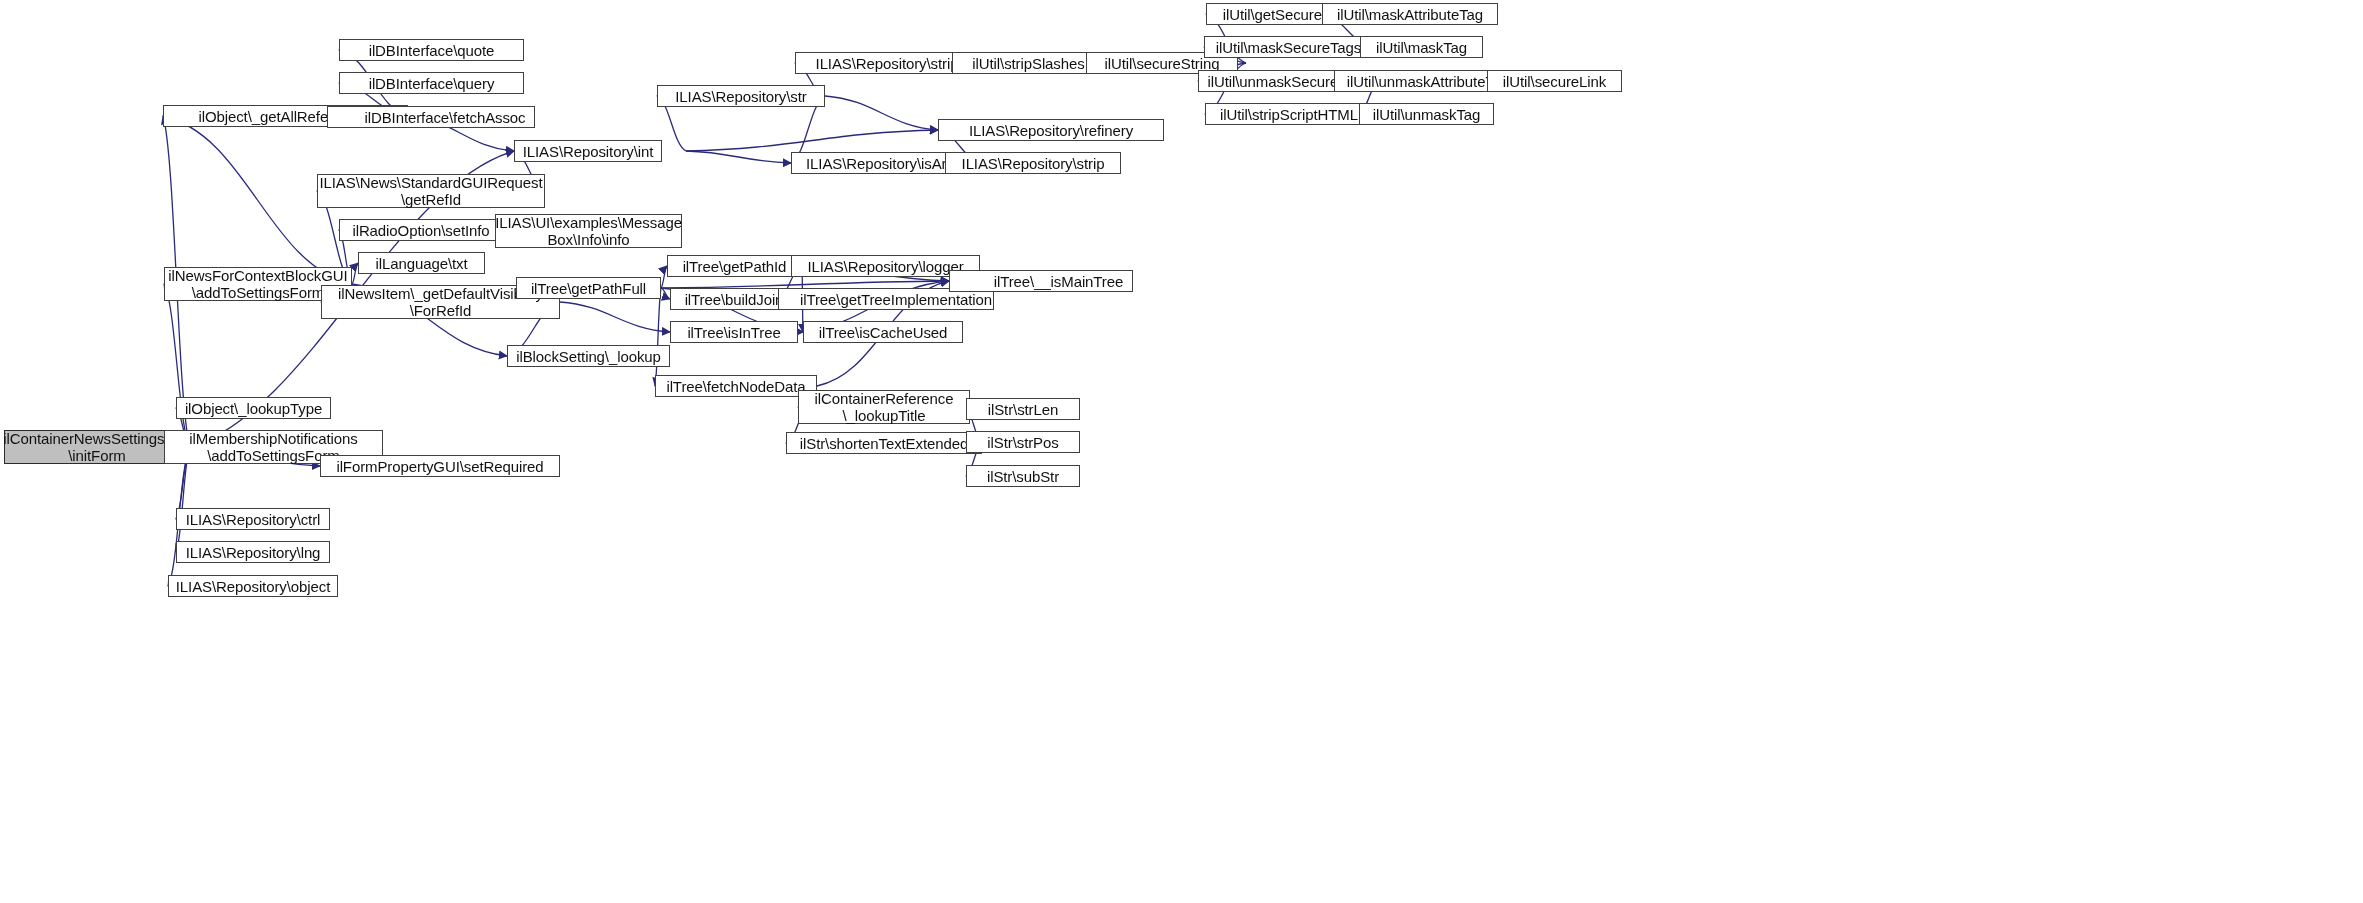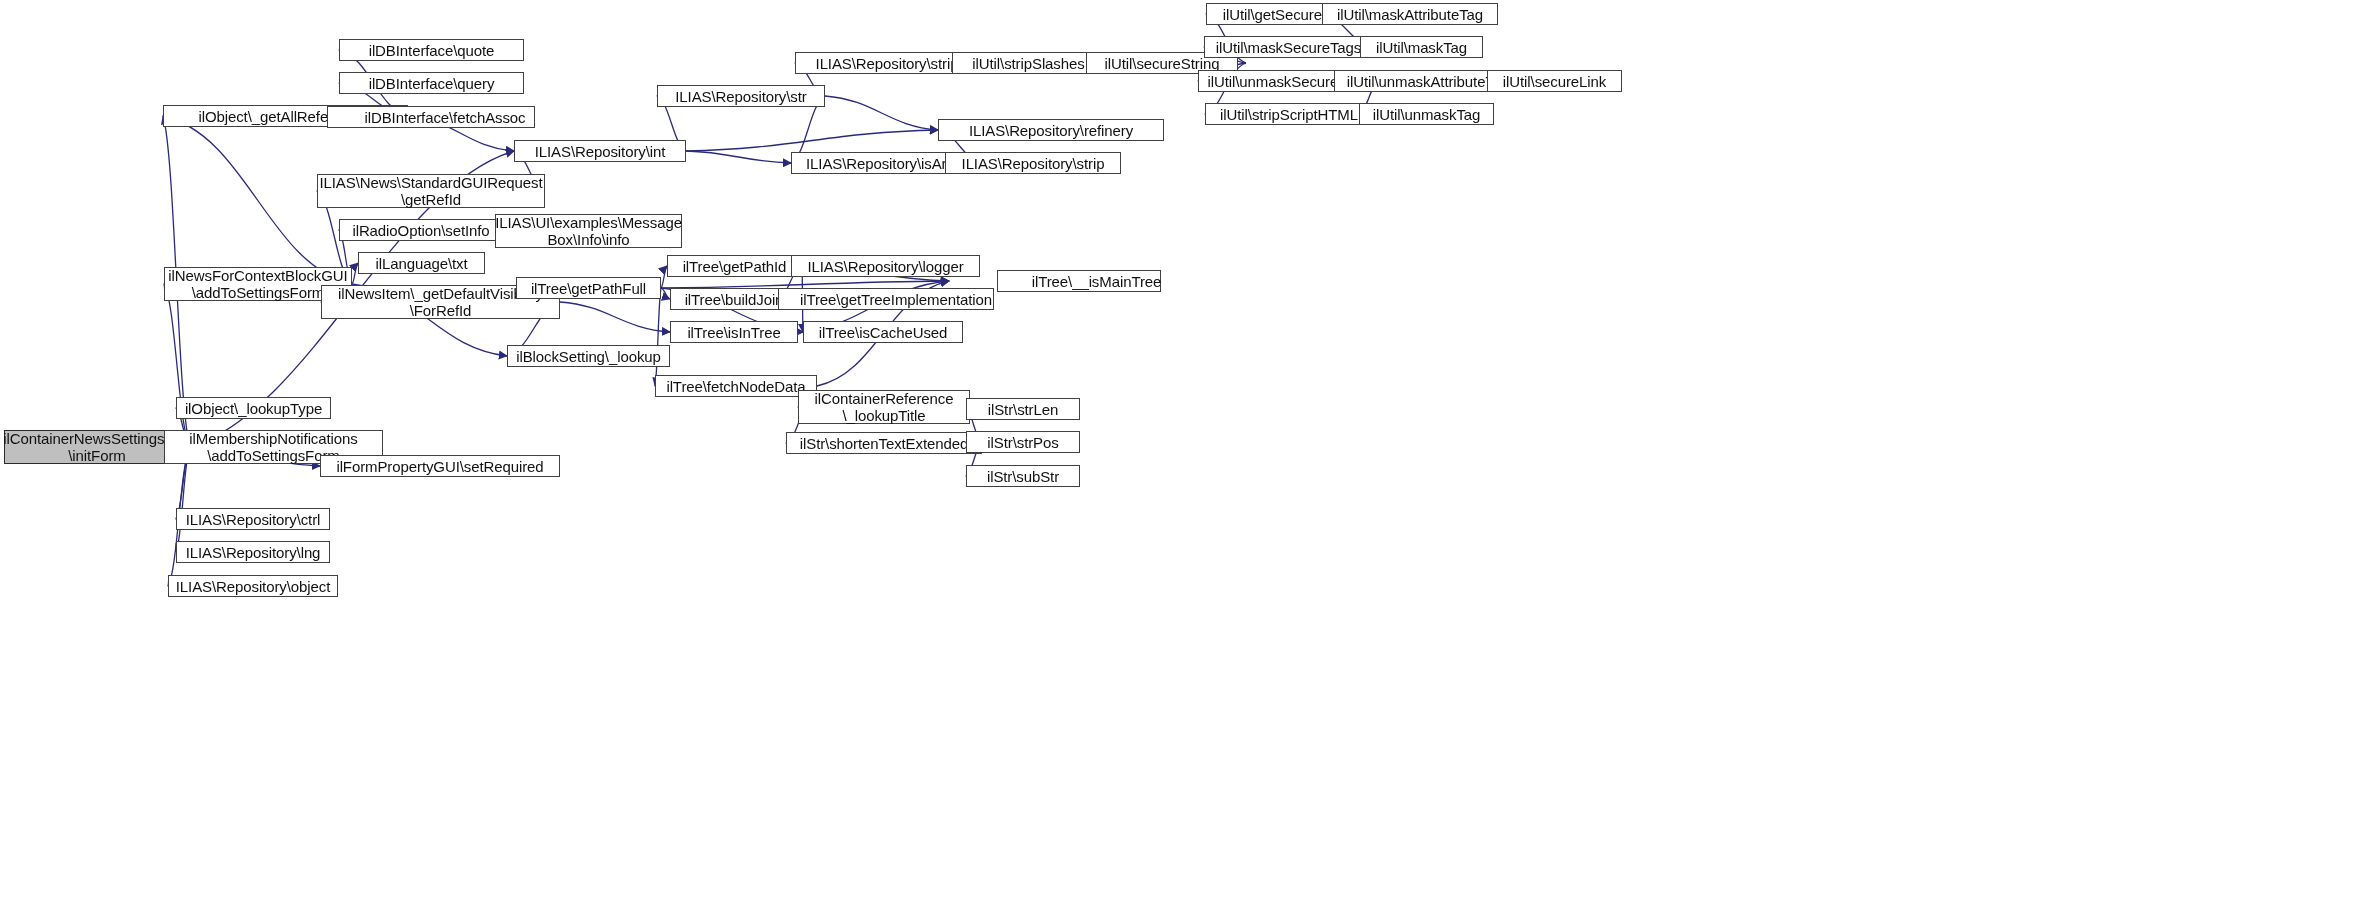--- a/index.html
+++ b/index.html
@@ -133,42 +133,42 @@
       <div class="node" style="left: 339px; top: 39px; width: 185px; height: 22px;">ilDBInterface\quote</div>
       <div class="node" style="left: 339px; top: 72px; width: 185px; height: 22px;">ilDBInterface\query</div>
       <div class="node" style="left: 327px; top: 106px; width: 208px; height: 22px; padding-left: 28px;">ilDBInterface\fetchAssoc</div>
       <div class="node" style="left: 317px; top: 174px; width: 228px; height: 34px;">ILIAS\News\StandardGUIRequest
 \getRefId</div>
       <div class="node" style="left: 339px; top: 219px; width: 164px; height: 22px;">ilRadioOption\setInfo</div>
       <div class="node" style="left: 358px; top: 252px; width: 127px; height: 22px;">ilLanguage\txt</div>
       <div class="node" style="left: 321px; top: 285px; width: 239px; height: 34px;">ilNewsItem\_getDefaultVisibility
 \ForRefId</div>
       <div class="node" style="left: 320px; top: 455px; width: 240px; height: 22px;">ilFormPropertyGUI\setRequired</div>
-      <div class="node" style="left: 514px; top: 140px; width: 172px; height: 22px;">ILIAS\Repository\int</div>
+      <div class="node" style="left: 514px; top: 140px; width: 148px; height: 22px;">ILIAS\Repository\int</div>
       <div class="node" style="left: 495px; top: 214px; width: 187px; height: 34px;">ILIAS\UI\examples\Message
 Box\Info\info</div>
       <div class="node" style="left: 516px; top: 277px; width: 145px; height: 22px;">ilTree\getPathFull</div>
       <div class="node" style="left: 507px; top: 345px; width: 163px; height: 22px;">ilBlockSetting\_lookup</div>
       <div class="node" style="left: 657px; top: 85px; width: 168px; height: 22px;">ILIAS\Repository\str</div>
       <div class="node" style="left: 667px; top: 255px; width: 135px; height: 22px;">ilTree\getPathId</div>
       <div class="node" style="left: 670px; top: 288px; width: 128px; height: 22px;">ilTree\buildJoin</div>
       <div class="node" style="left: 670px; top: 321px; width: 128px; height: 22px;">ilTree\isInTree</div>
       <div class="node" style="left: 655px; top: 375px; width: 162px; height: 22px;">ilTree\fetchNodeData</div>
       <div class="node" style="left: 795px; top: 52px; width: 184px; height: 22px;">ILIAS\Repository\strip</div>
       <div class="node" style="left: 791px; top: 152px; width: 191px; height: 22px;">ILIAS\Repository\isArray</div>
       <div class="node" style="left: 791px; top: 255px; width: 189px; height: 22px;">ILIAS\Repository\logger</div>
       <div class="node" style="left: 778px; top: 288px; width: 216px; height: 22px; padding-left: 20px;">ilTree\getTreeImplementation</div>
       <div class="node" style="left: 803px; top: 321px; width: 160px; height: 22px;">ilTree\isCacheUsed</div>
       <div class="node" style="left: 798px; top: 390px; width: 172px; height: 34px;">ilContainerReference
 \_lookupTitle</div>
       <div class="node" style="left: 786px; top: 432px; width: 196px; height: 22px;">ilStr\shortenTextExtended</div>
       <div class="node" style="left: 952px; top: 52px; width: 153px; height: 22px;">ilUtil\stripSlashes</div>
       <div class="node" style="left: 938px; top: 119px; width: 226px; height: 22px;">ILIAS\Repository\refinery</div>
       <div class="node" style="left: 945px; top: 152px; width: 176px; height: 22px;">ILIAS\Repository\strip</div>
-      <div class="node" style="left: 997px; top: 270px; width: 164px; height: 22px; padding-left: 35px;">ilTree\__isMainTree</div>
+      <div class="node" style="left: 949px; top: 270px; width: 184px; height: 22px; padding-left: 35px;">ilTree\__isMainTree</div>
       <div class="node" style="left: 966px; top: 398px; width: 114px; height: 22px;">ilStr\strLen</div>
       <div class="node" style="left: 966px; top: 431px; width: 114px; height: 22px;">ilStr\strPos</div>
       <div class="node" style="left: 966px; top: 465px; width: 114px; height: 22px;">ilStr\subStr</div>
       <div class="node" style="left: 1086px; top: 52px; width: 152px; height: 22px;">ilUtil\secureString</div>
       <div class="node" style="left: 1206px; top: 3px; width: 164px; height: 22px;">ilUtil\getSecureTags</div>
       <div class="node" style="left: 1204px; top: 36px; width: 169px; height: 22px;">ilUtil\maskSecureTags</div>
       <div class="node" style="left: 1198px; top: 70px; width: 181px; height: 22px;">ilUtil\unmaskSecureTags</div>
       <div class="node" style="left: 1205px; top: 103px; width: 168px; height: 22px;">ilUtil\stripScriptHTML</div>
       <div class="node" style="left: 1322px; top: 3px; width: 176px; height: 22px;">ilUtil\maskAttributeTag</div>
       <div class="node" style="left: 1360px; top: 36px; width: 123px; height: 22px;">ilUtil\maskTag</div>

